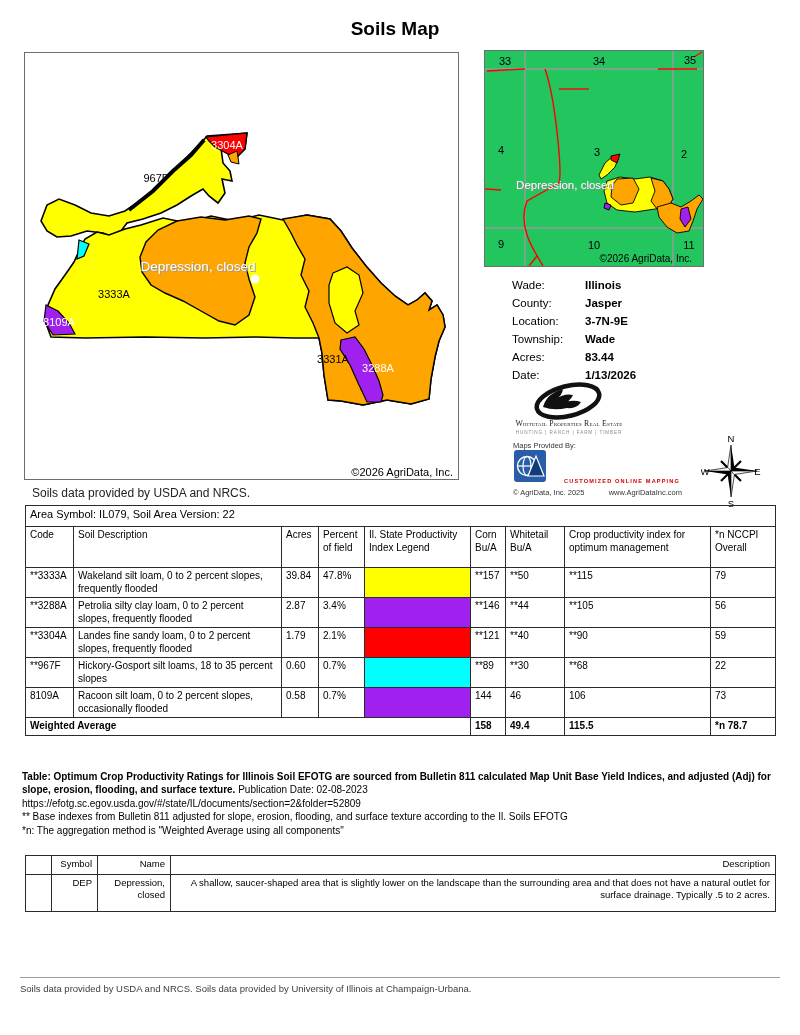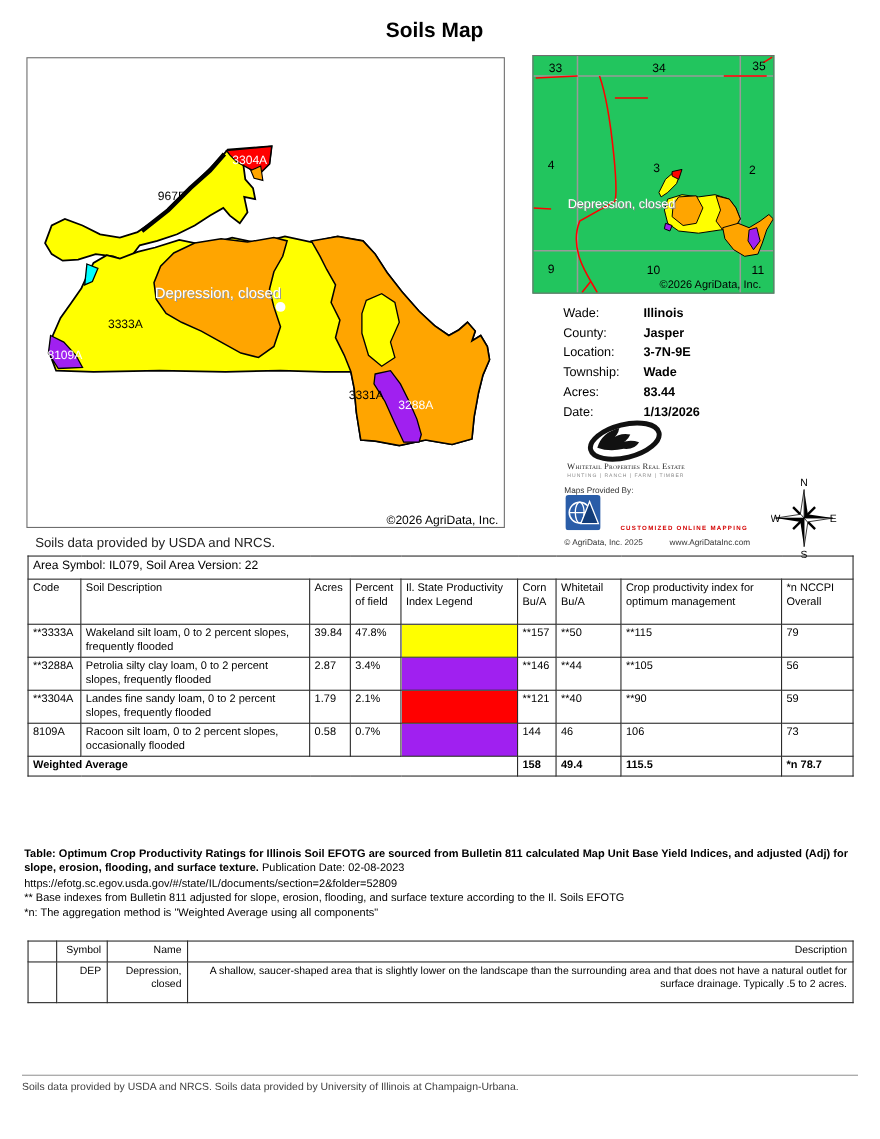--- a/index.html
+++ b/index.html
@@ -275,20 +275,31 @@
       <td>Landes fine sandy loam, 0 to 2 percent slopes, frequently flooded</td>
       <td class="num">1.79</td>
       <td class="num">2.1%</td>
       <td style="background: rgb(255, 0, 0);"></td>
       <td class="num">**121</td>
       <td class="num">**40</td>
       <td class="num">**90</td>
       <td class="num">59</td>
     </tr>
     <tr class="data-row">
+      <td>**967F</td>
+      <td>Hickory-Gosport silt loams, 18 to 35 percent slopes</td>
+      <td class="num">0.60</td>
+      <td class="num">0.7%</td>
+      <td style="background: rgb(0, 255, 255);"></td>
+      <td class="num">**89</td>
+      <td class="num">**30</td>
+      <td class="num">**68</td>
+      <td class="num">22</td>
+    </tr>
+    <tr class="data-row">
       <td>8109A</td>
       <td>Racoon silt loam, 0 to 2 percent slopes, occasionally flooded</td>
       <td class="num">0.58</td>
       <td class="num">0.7%</td>
       <td style="background: rgb(160, 32, 240);"></td>
       <td class="num">144</td>
       <td class="num">46</td>
       <td class="num">106</td>
       <td class="num">73</td>
     </tr>

